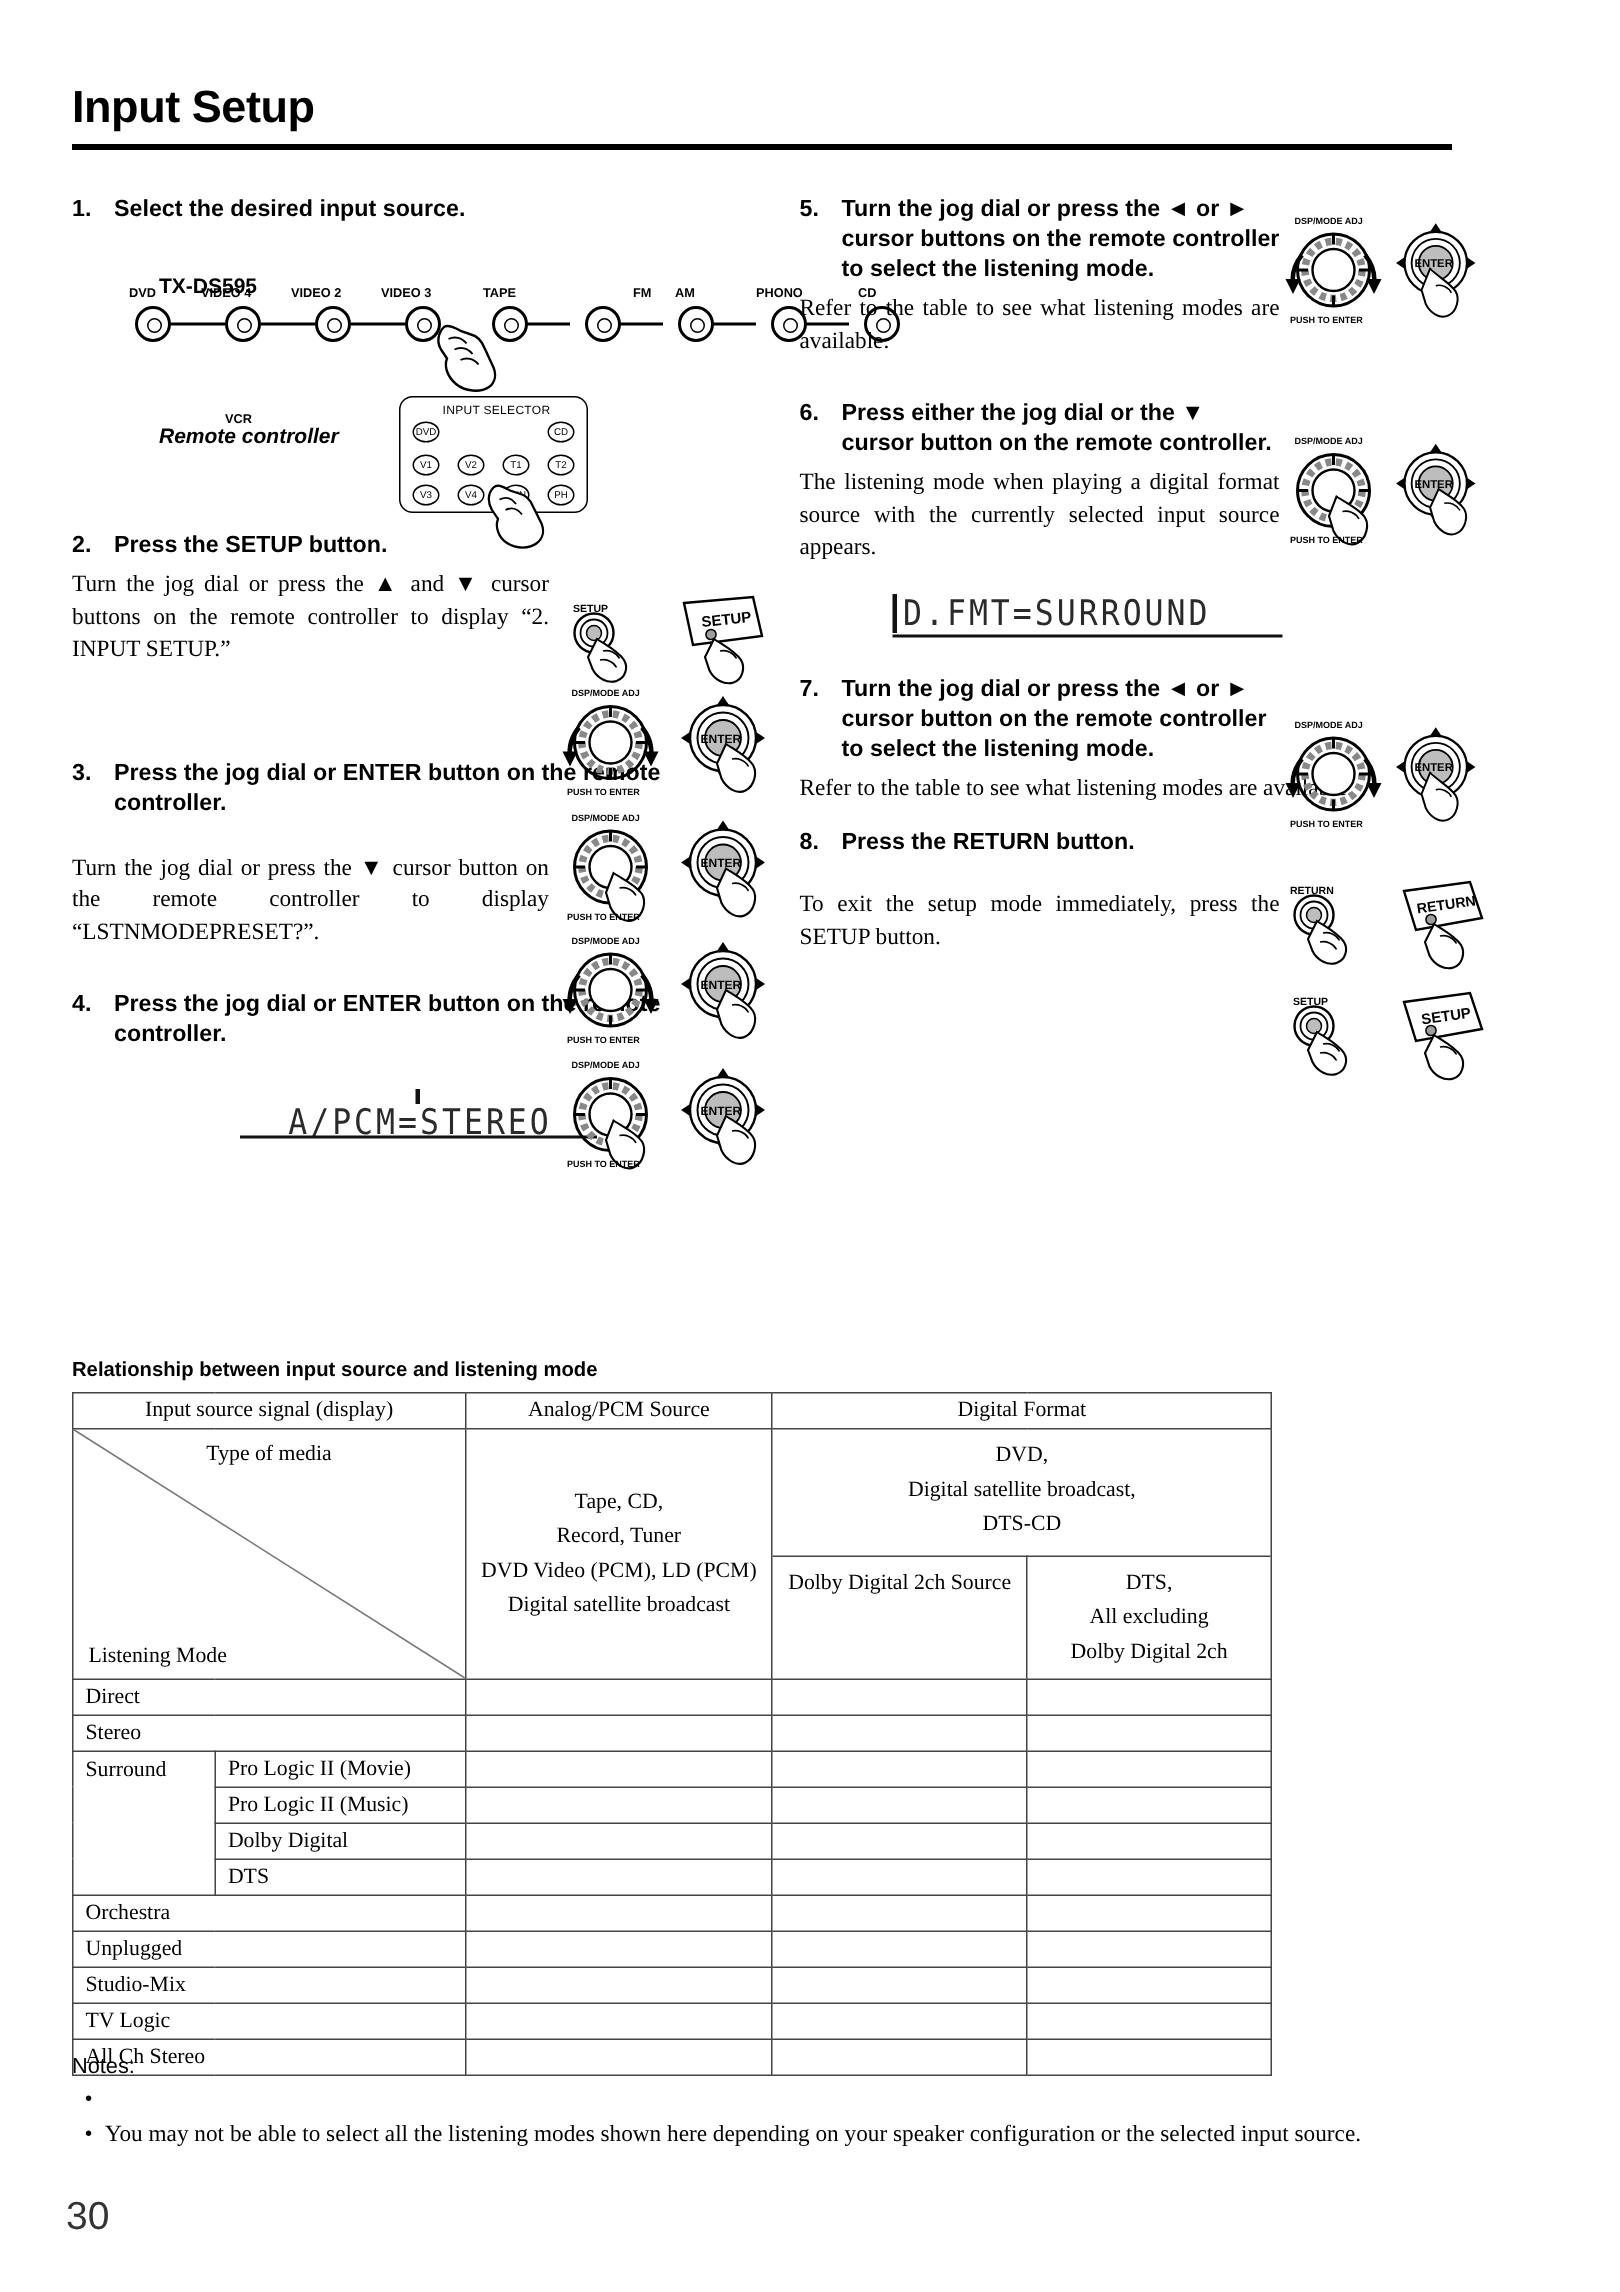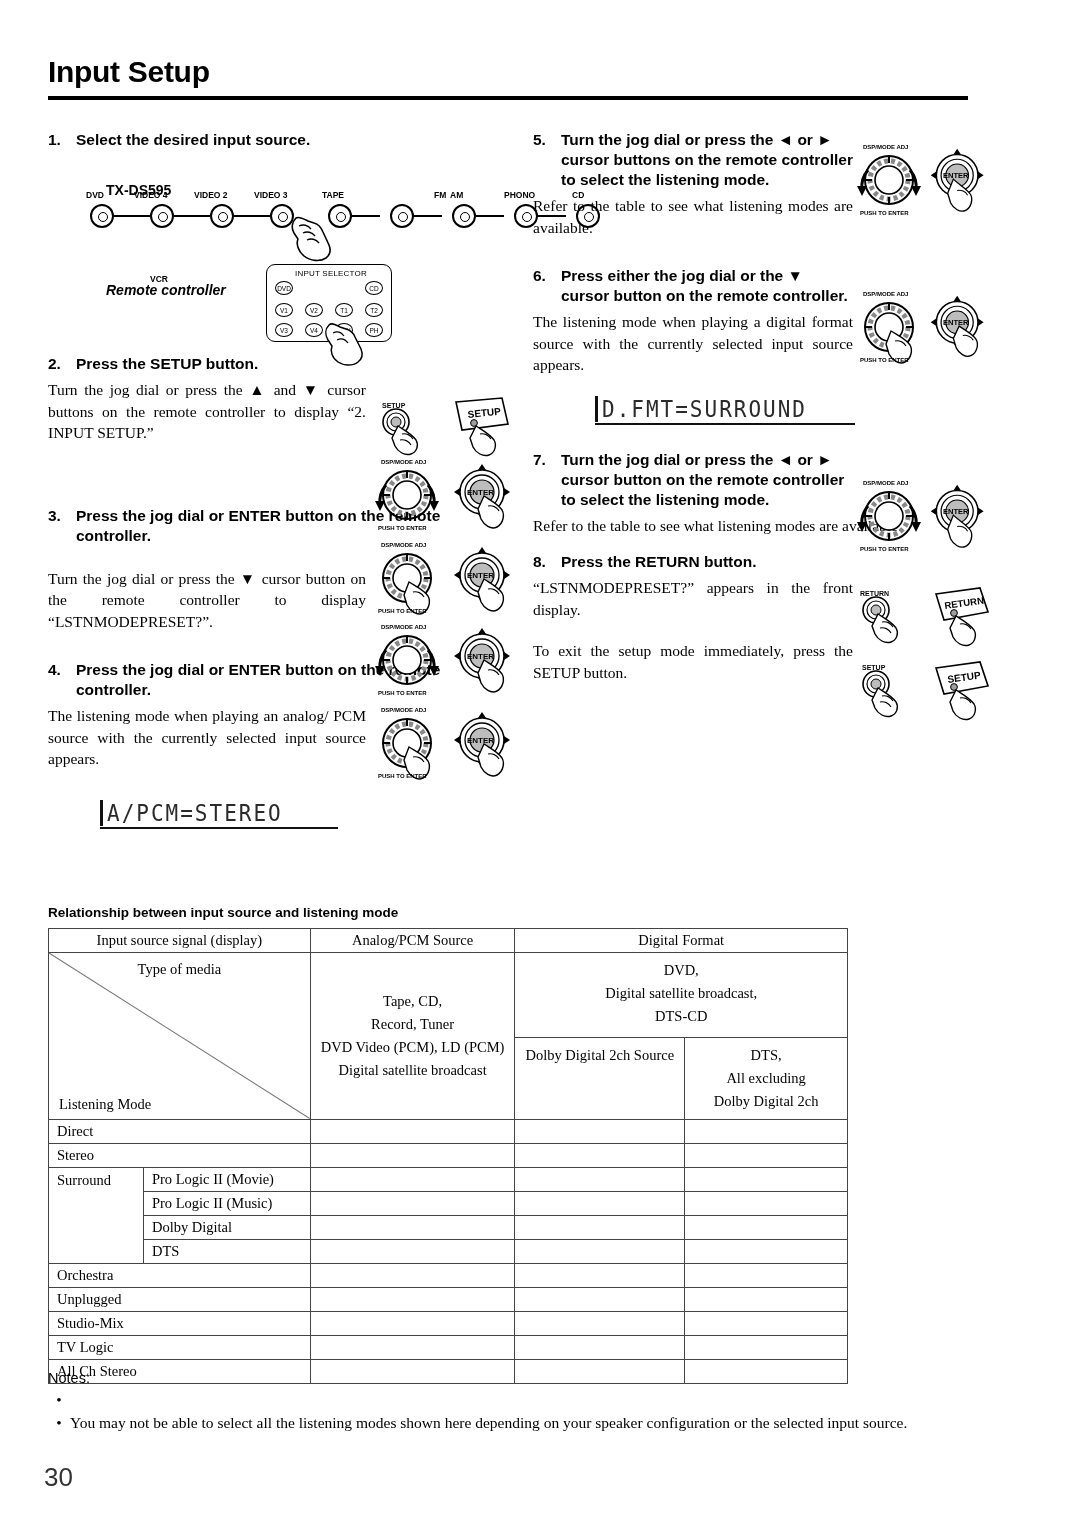--- a/index.html
+++ b/index.html
@@ -164,21 +164,21 @@
 
         <div class="klab" style="left:104px;top:-14px;">VIDEO 2</div>
         <div class="knob" style="left:120px;top:0;"></div>
 
         <div class="klab" style="left:164px;top:-14px;">VIDEO 3</div>
         <div class="knob" style="left:180px;top:0;"></div>
 
         <div class="klab" style="left:232px;top:-14px;">TAPE</div>
         <div class="knob" style="left:238px;top:0;"></div>
 
-        <div class="klab" style="left:300px;top:-14px;padding-left:44px;">FM</div>
+        <div class="klab" style="left:288px;top:-14px;padding-left:44px;">FM</div>
         <div class="knob" style="left:300px;top:0;"></div>
 
         <div class="klab" style="left:360px;top:-14px;">AM</div>
         <div class="knob" style="left:362px;top:0;"></div>
 
         <div class="klab" style="left:414px;top:-14px;">PHONO</div>
         <div class="knob" style="left:424px;top:0;"></div>
 
         <div class="klab" style="left:482px;top:-14px;">CD</div>
         <div class="knob" style="left:486px;top:0;"></div>
@@ -228,24 +228,23 @@
         <span class="step-title">Press the jog dial or ENTER button on the remote controller.</span>
       </div>
       <div class="step-body narrow" style="margin-top:22px;">Turn the jog dial or press the ▼ cursor button on the remote controller to display “LSTNMODEPRESET?”.</div>
     </div>
 
     <div class="step" style="margin-top:28px;">
       <div class="step-head">
         <span class="step-num">4.</span>
         <span class="step-title">Press the jog dial or ENTER button on the remote controller.</span>
       </div>
-      <div class="step-body narrow">The listening mode when playing an analog/ PCM source with the currently selected input source appears.</div>
-    </div>
-
-    <div class="lcd" style="margin-top:26px;margin-left:52px;width:240px;">
+    </div>
+
+    <div class="lcd" style="margin-top:26px;margin-left:112px;width:240px;flex-direction:column;">
       <div class="lcd-bar"></div>
       <div class="lcd-txt">A/PCM=STEREO</div>
       <div class="lcd-rule" style="width:238px;"></div>
     </div>
   </div>
 
   <div class="col-right">
 
     <div class="step">
       <div class="step-head r-narrow">
@@ -275,21 +274,20 @@
         <span class="step-title">Turn the jog dial or press the ◄ or ► cursor button on the remote controller to select the listening mode.</span>
       </div>
       <div class="step-body">Refer to the table to see what listening modes are available.</div>
     </div>
 
     <div class="step" style="margin-top:16px;">
       <div class="step-head">
         <span class="step-num">8.</span>
         <span class="step-title">Press the RETURN button.</span>
       </div>
-      <div class="step-body r-narrow">“LSTNMODEPRESET?” appears in the front display.</div>
       <div class="step-body r-narrow" style="margin-top:20px;">To exit the setup mode immediately, press the SETUP button.</div>
     </div>
   </div>
 
   <div class="ill" style="left:378px;top:400px;">
     <svg width="60" height="58" viewBox="0 0 60 58">
       <text x="4" y="8" font-family="Liberation Sans, sans-serif" font-size="7" font-weight="bold">SETUP</text>
       <circle cx="18" cy="22" r="13" fill="#fff" stroke="#000" stroke-width="1.6"></circle>
       <circle cx="18" cy="22" r="9" fill="#fff" stroke="#000" stroke-width="1.2"></circle>
       <circle cx="18" cy="22" r="5" fill="#bdbdbd" stroke="#000" stroke-width="1"></circle>

